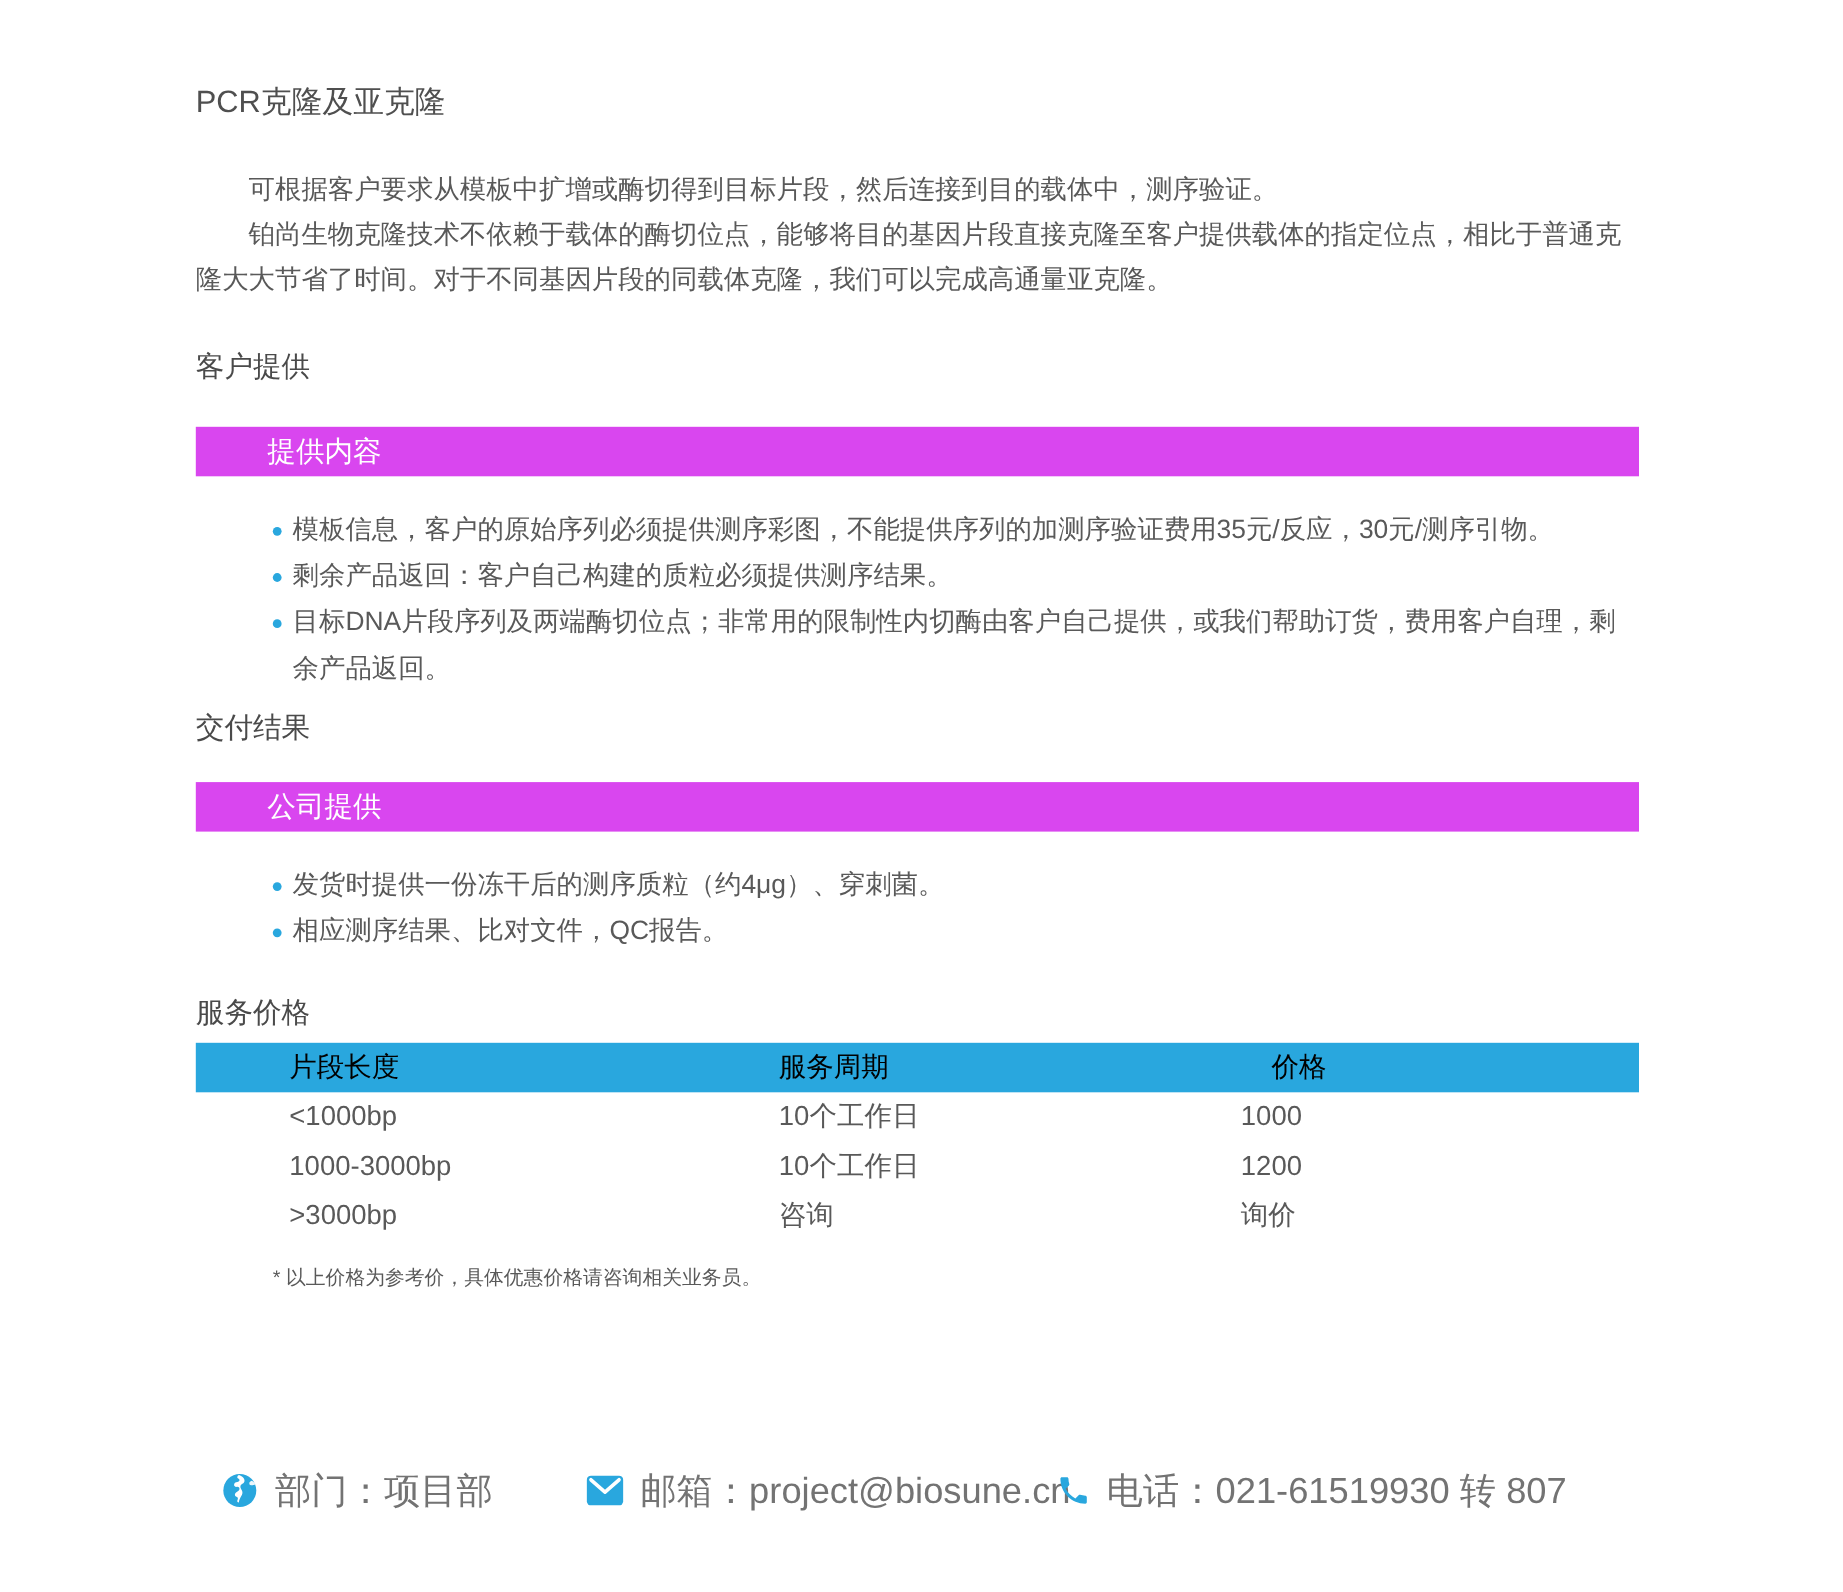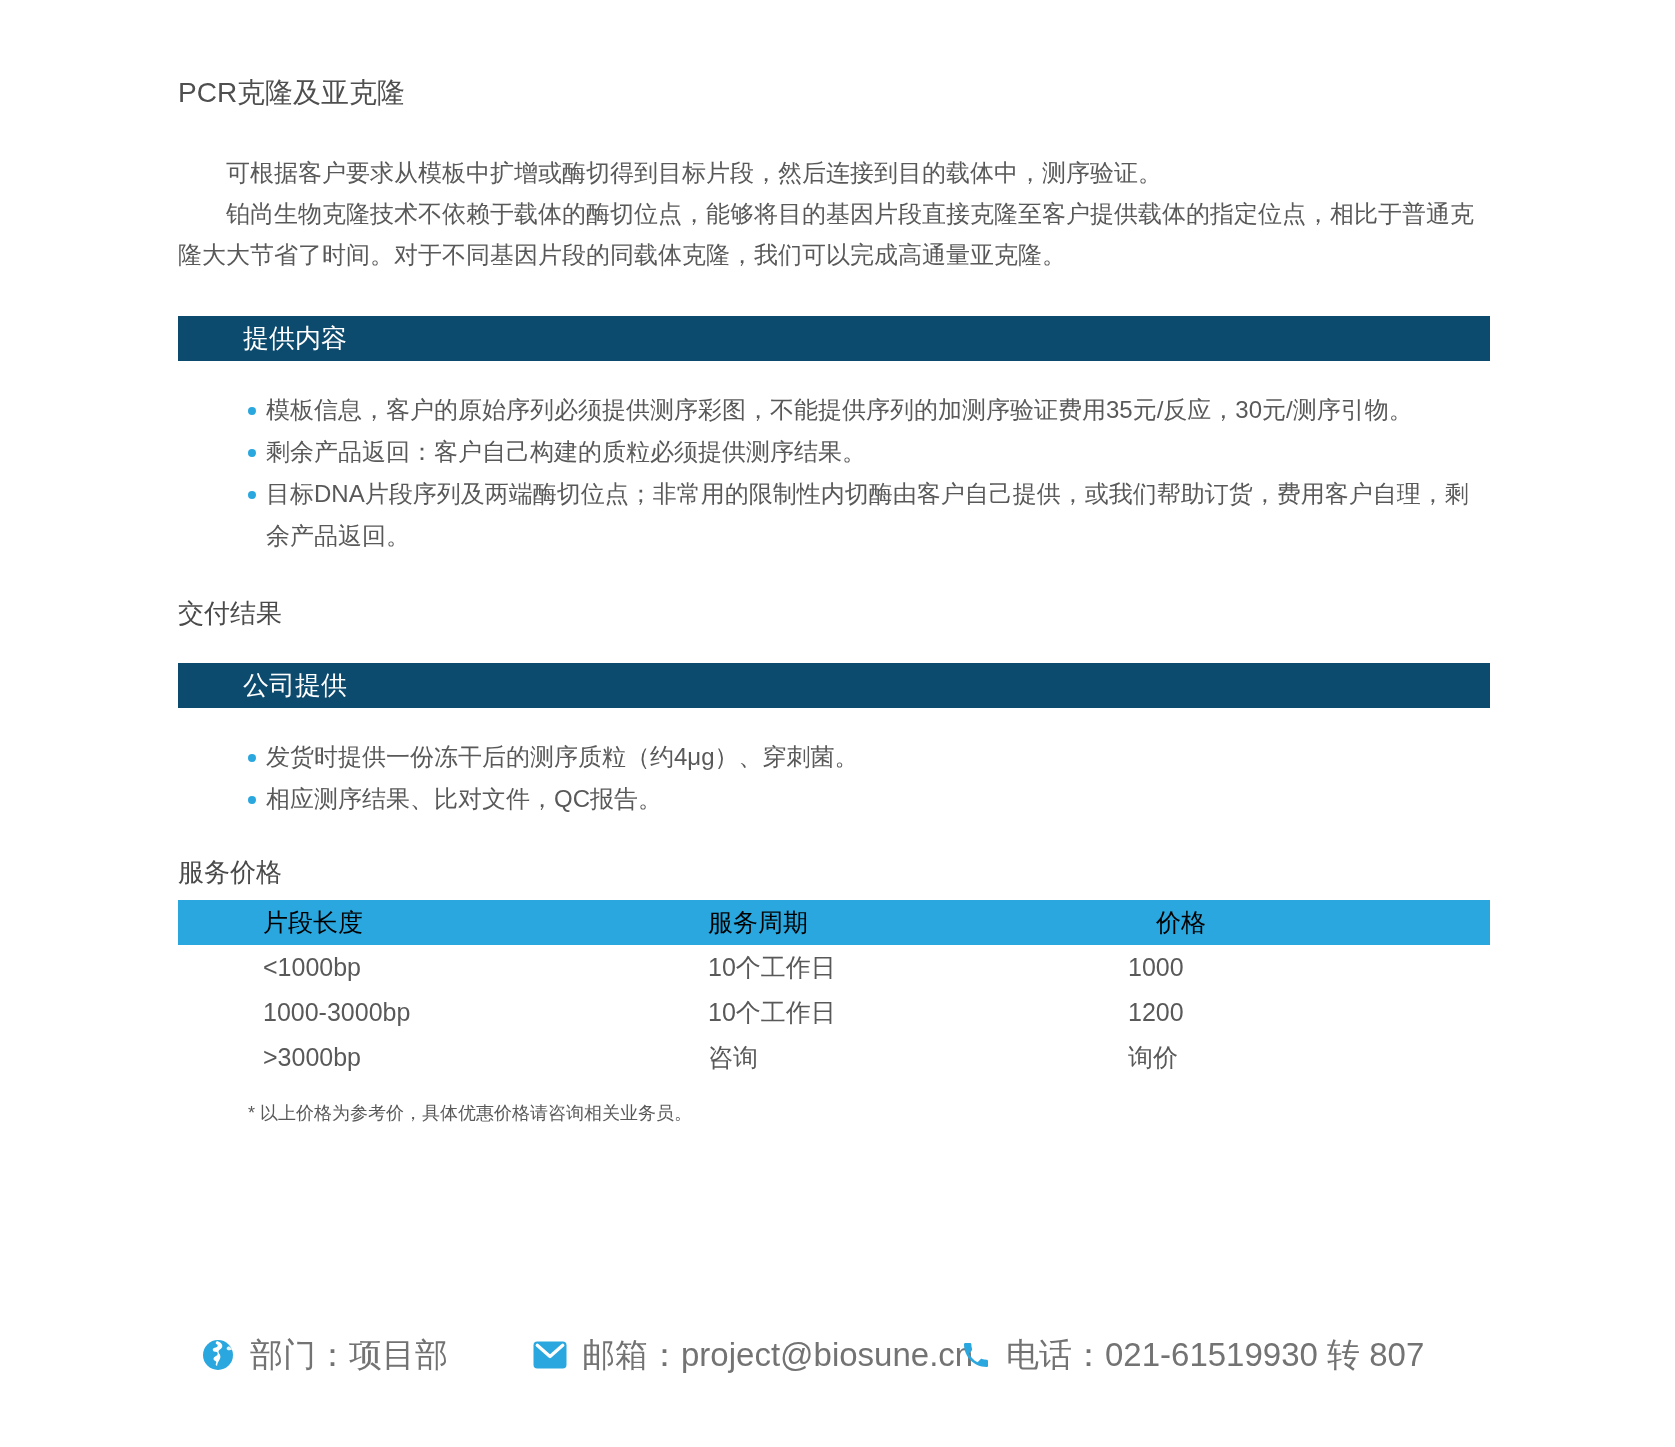--- a/index.html
+++ b/index.html
@@ -20,26 +20,26 @@
     font-size:28px;line-height:30px;
     font-weight:400;color:#4f4f4f;
   }
   .intro{margin-top:44px;font-size:24px;line-height:41px;color:#595959;}
   .intro p{margin:0;text-indent:2em;}
   .section-heading{
     margin:0;font-size:26px;line-height:28px;
     font-weight:400;color:#4a4a4a;
   }
   .h-customer{margin-top:44px;}
-  .h-delivery{margin-top:42px;}
+  .h-delivery{margin-top:18px;}
   .h-pricing{margin-top:38px;}
   .blue-bar{
     margin-top:41px;
     height:45px;line-height:45px;
-    background:#0c4a6e;
+    background:#d946ef;
     color:#ffffff;font-size:26px;
     padding-left:65px;box-sizing:border-box;
   }
   .blue-bar.second{margin-top:36px;}
   ul.bullets{
     list-style:none;
     margin:28px 0 0 0;
     padding:0 0 0 70px;
     font-size:24px;line-height:42px;
   }
@@ -88,20 +88,21 @@
 
 <div class="content">
 
   <h1 class="doc-title">PCR克隆及亚克隆</h1>
 
   <div class="intro">
     <p>可根据客户要求从模板中扩增或酶切得到目标片段，然后连接到目的载体中，测序验证。</p>
     <p>铂尚生物克隆技术不依赖于载体的酶切位点，能够将目的基因片段直接克隆至客户提供载体的指定位点，相比于普通克隆大大节省了时间。对于不同基因片段的同载体克隆，我们可以完成高通量亚克隆。</p>
   </div>
 
+  <h2 class="section-heading h-customer">客户提供</h2>
 
   <div class="blue-bar">
     <span>提供内容</span>
   </div>
 
   <ul class="bullets">
     <li>
       <span class="dot"></span>
       <span>模板信息，客户的原始序列必须提供测序彩图，不能提供序列的加测序验证费用35元/反应，30元/测序引物。</span>
     </li>

